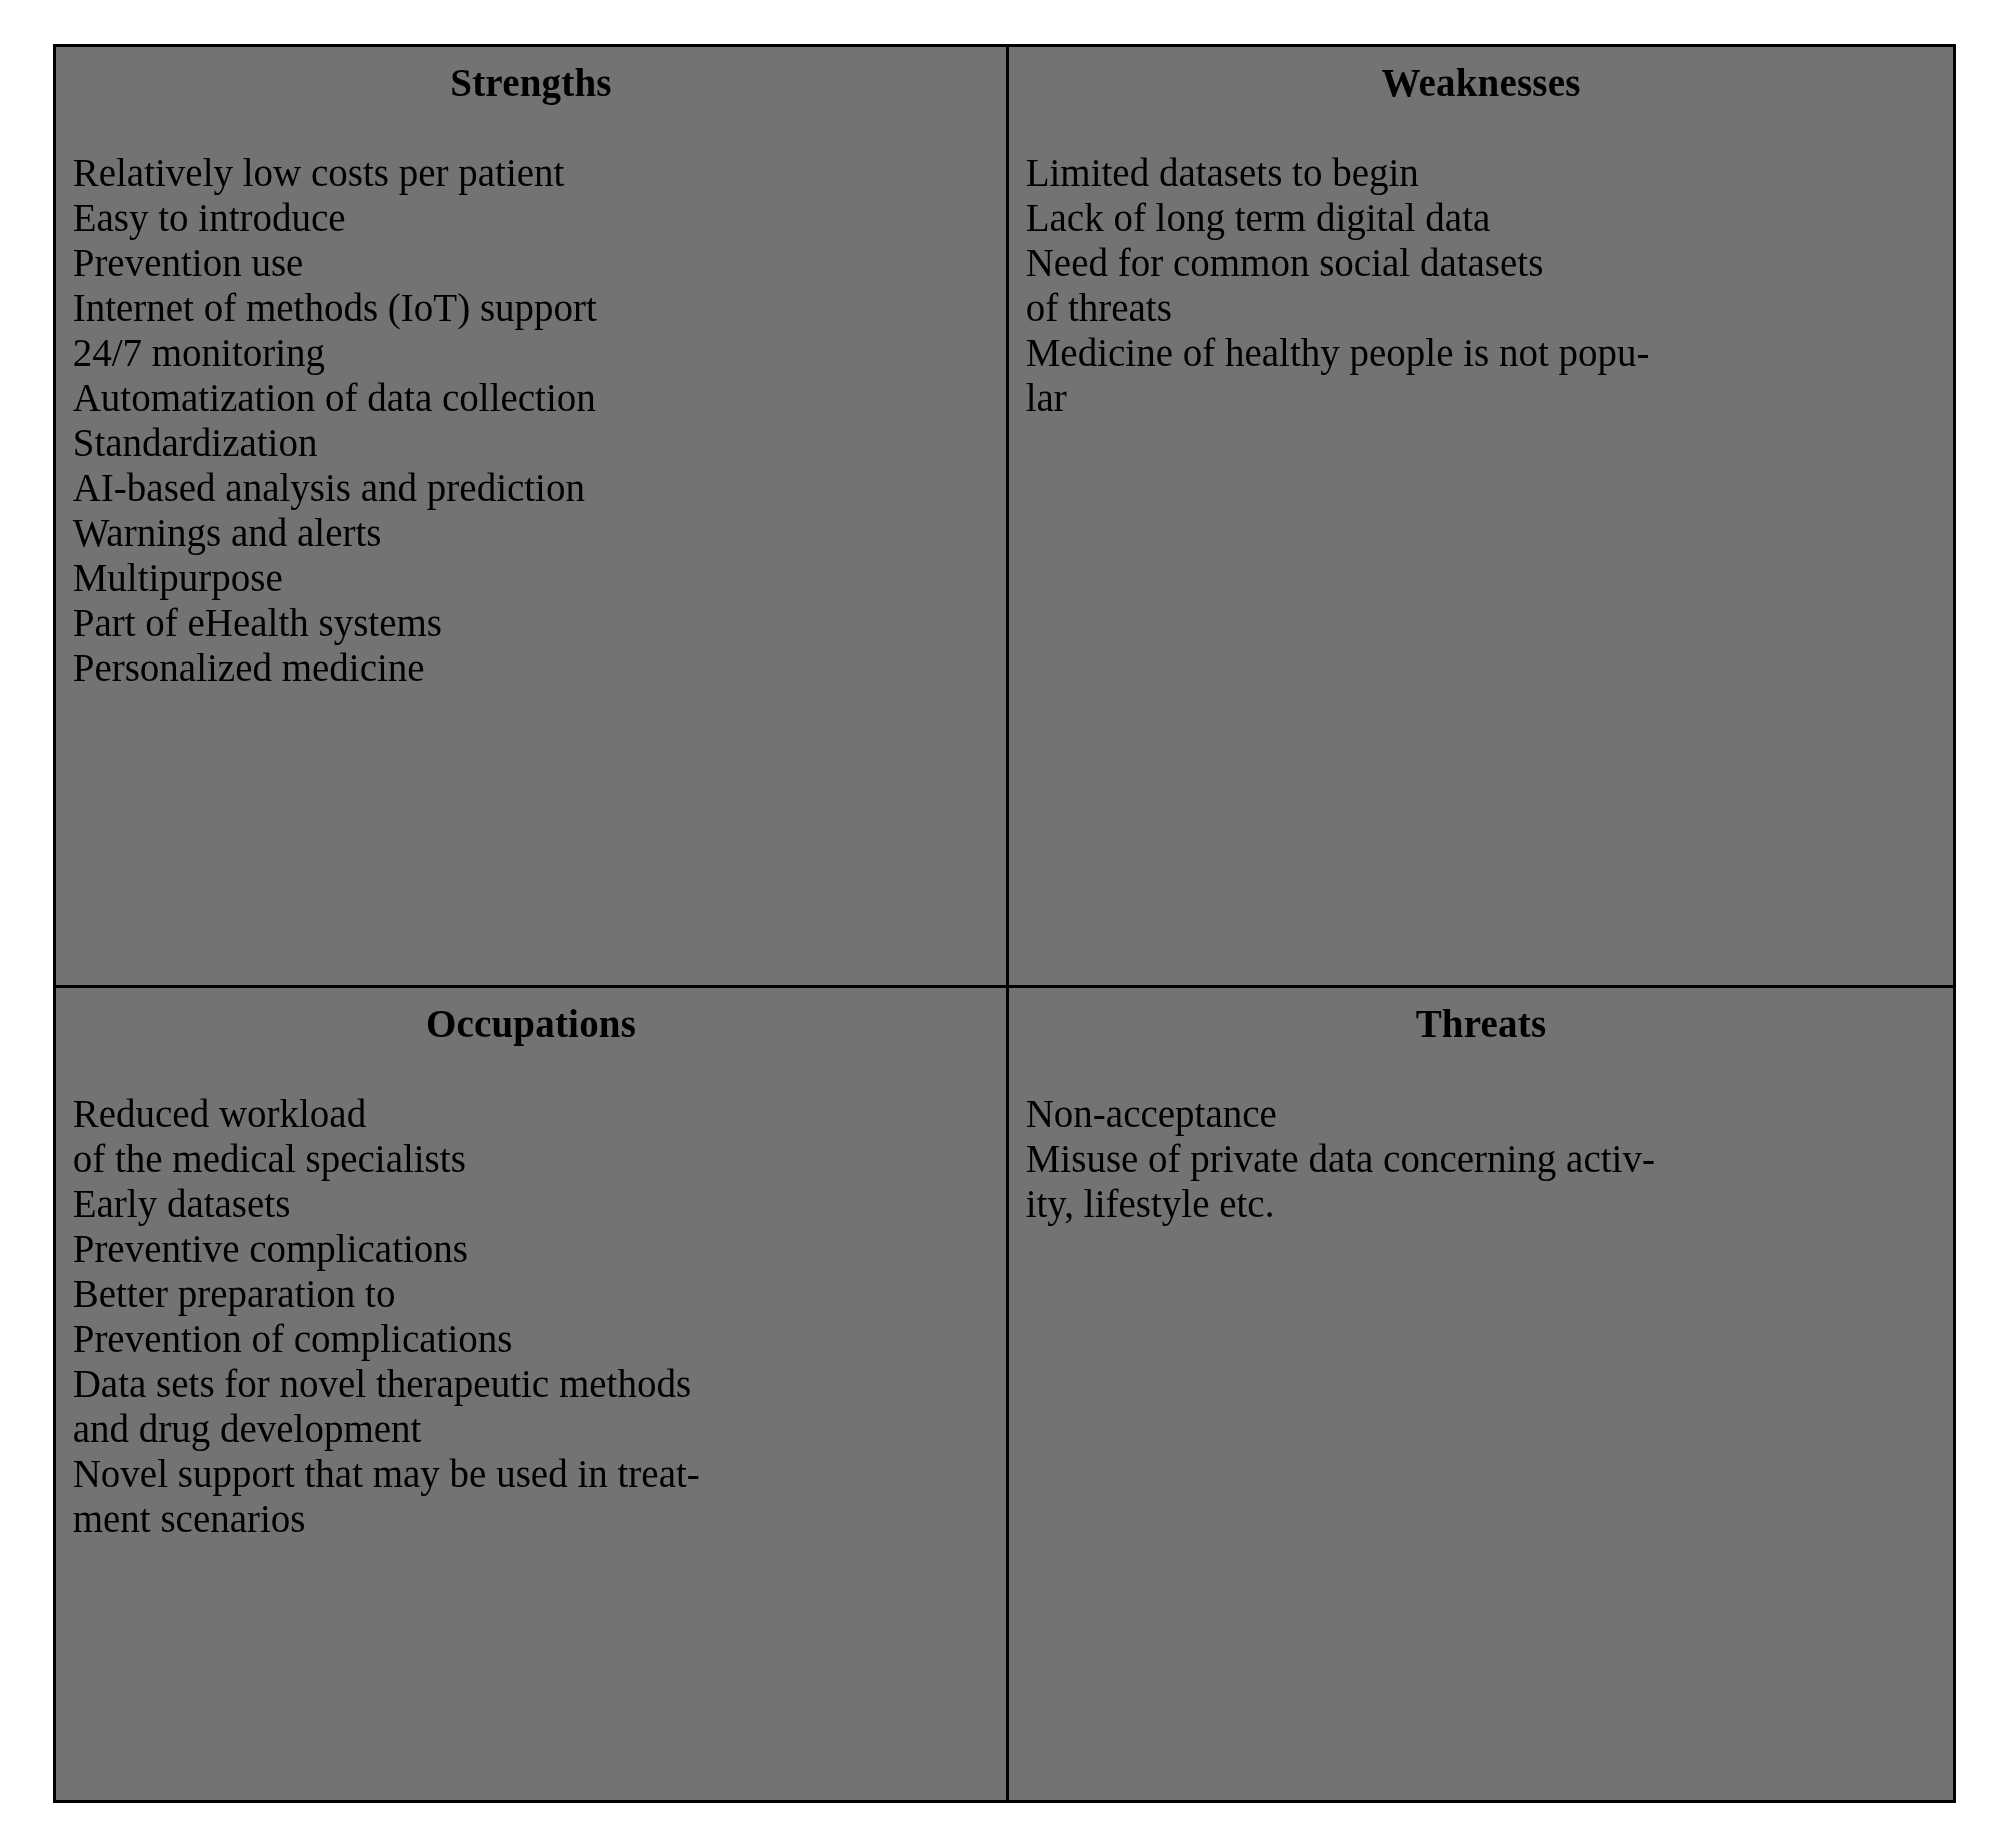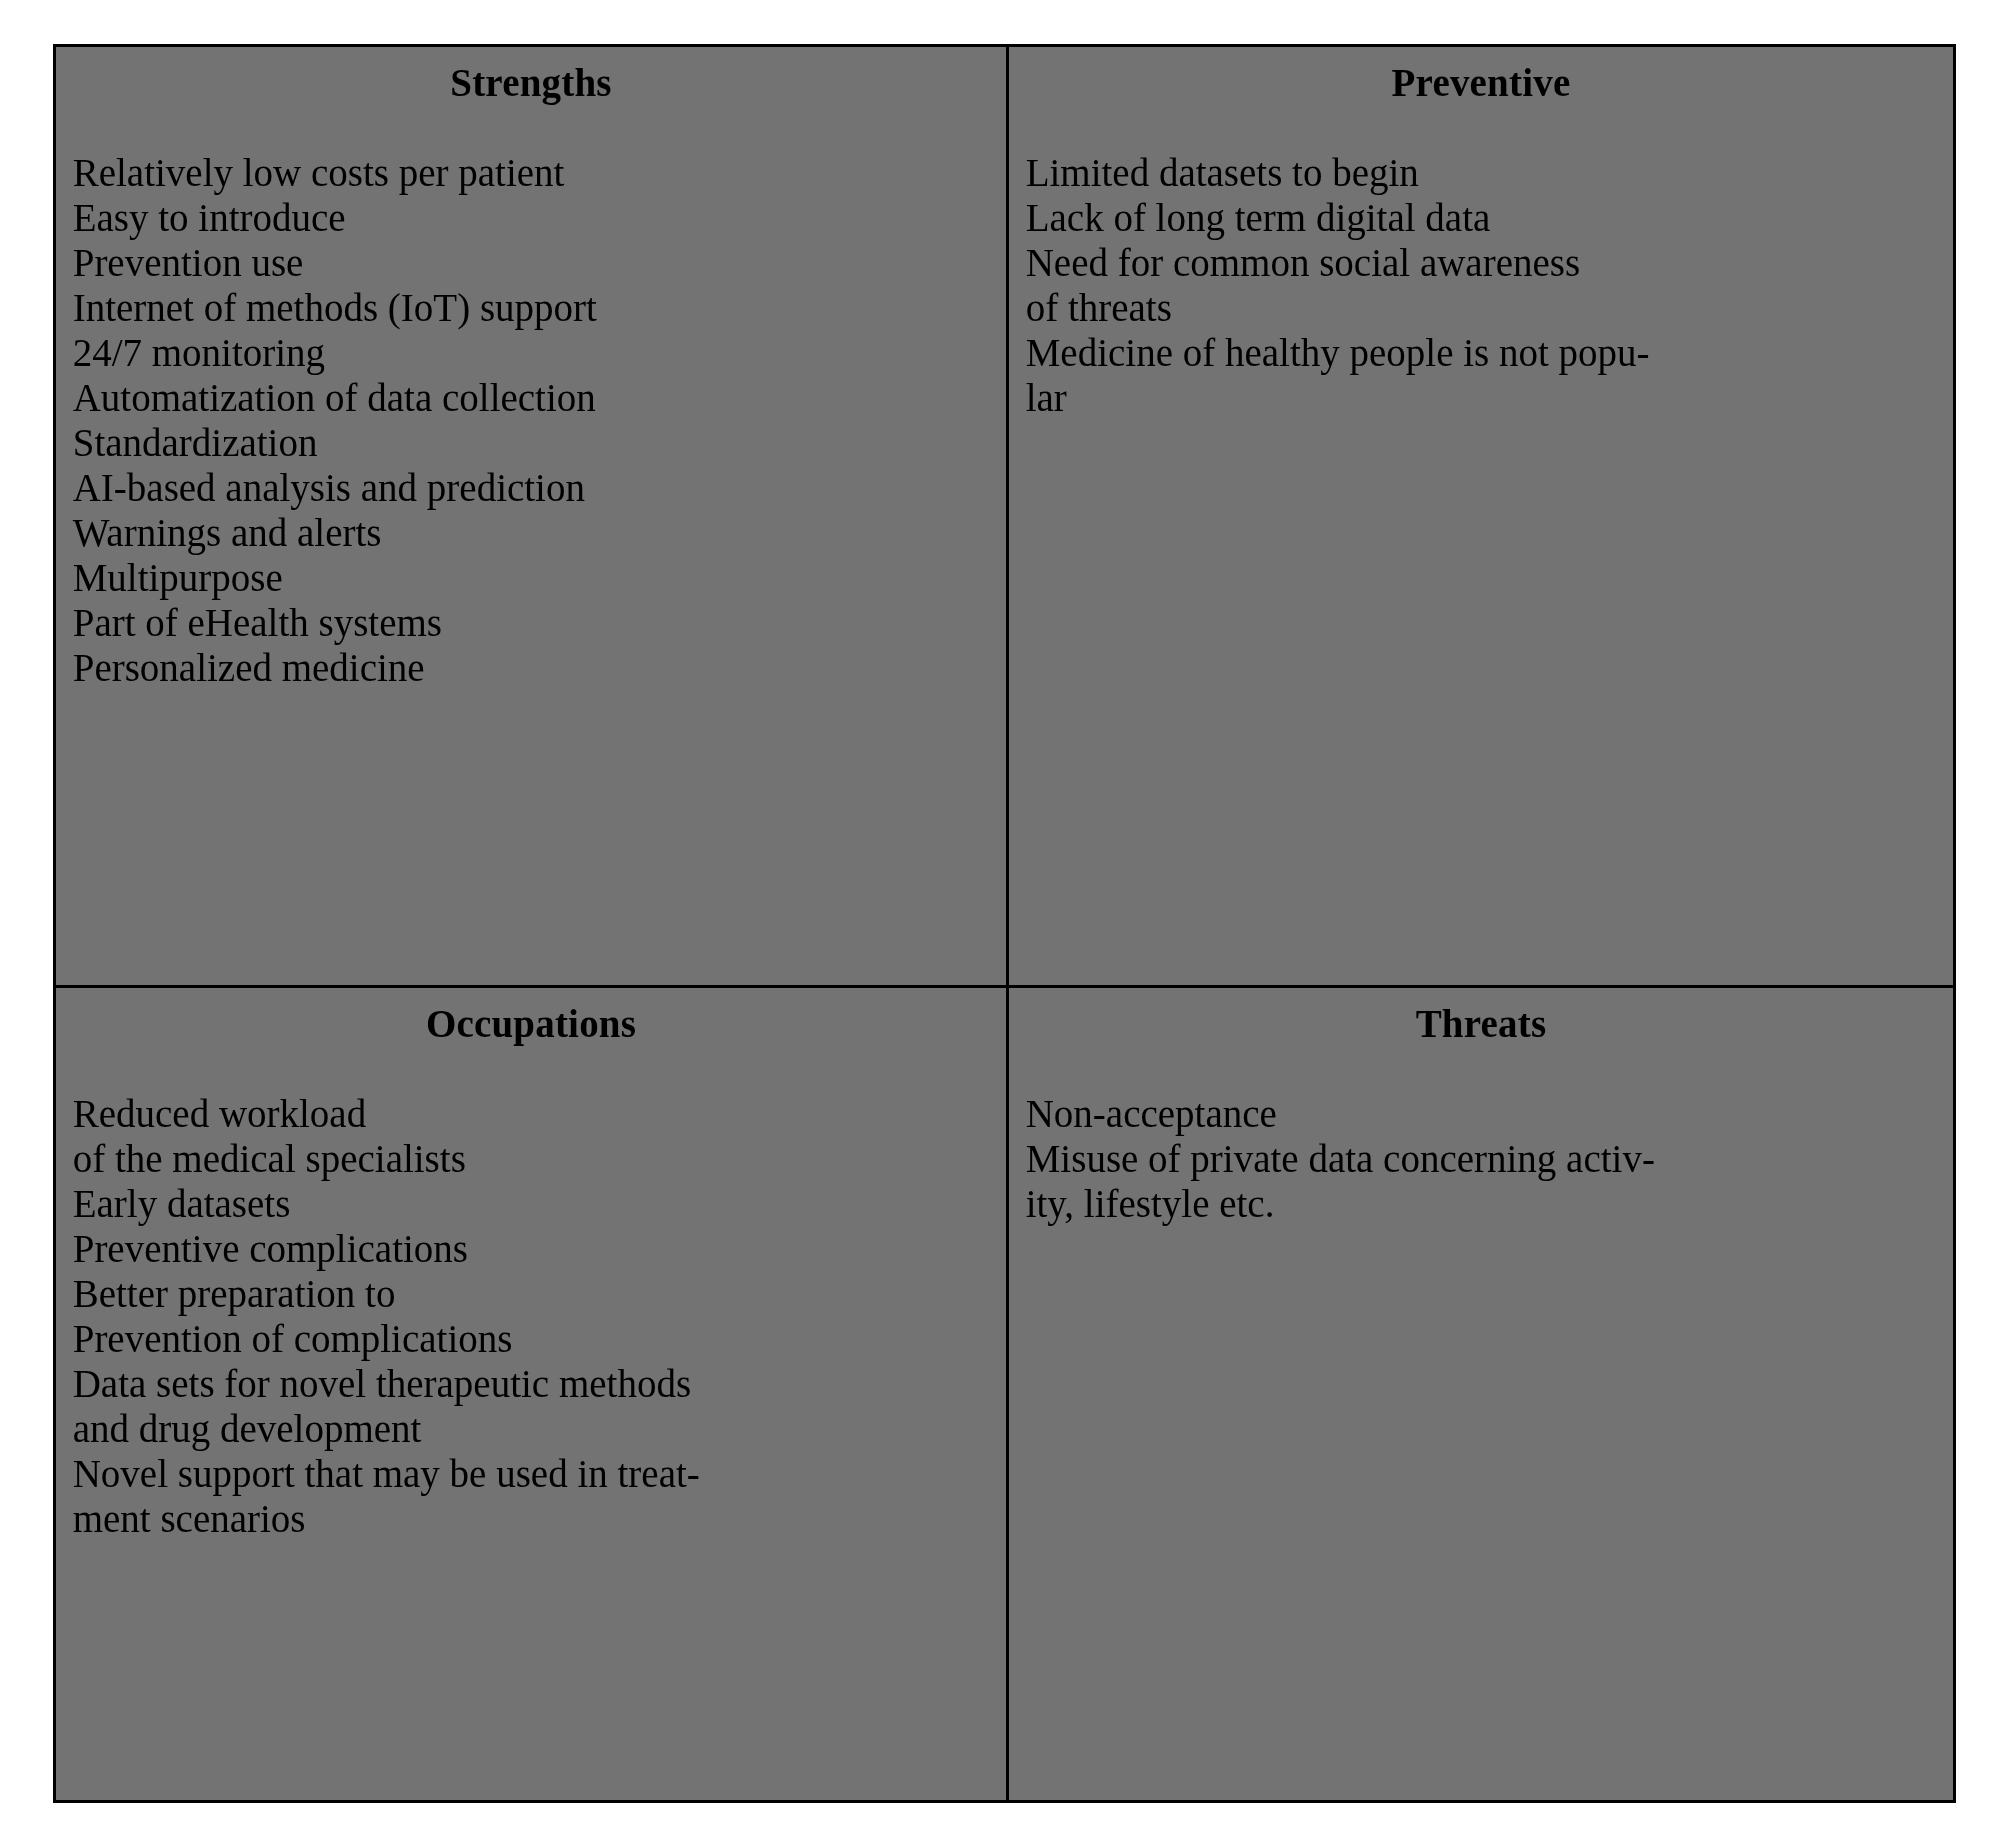--- a/index.html
+++ b/index.html
@@ -85,26 +85,26 @@
             <li>AI-based analysis and prediction</li>
             <li>Warnings and alerts</li>
             <li>Multipurpose</li>
             <li>Part of eHealth systems</li>
             <li>Personalized medicine</li>
           </ul>
         </div>
       </td>
       <td>
         <div class="cell-inner">
-          <div class="quad-title">Preventive</div>
+          <div class="quad-title">Weaknesses</div>
           <div class="spacer-line"></div>
           <ul class="quad-list">
             <li>Limited datasets to begin</li>
             <li>Lack of long term digital data</li>
-            <li>Need for common social awareness
+            <li>Need for common social datasets
 of threats</li>
             <li>Medicine of healthy people is not popu-
 lar</li>
           </ul>
         </div>
       </td>
     </tr>
     <tr class="row-bottom">
       <td>
         <div class="cell-inner">

